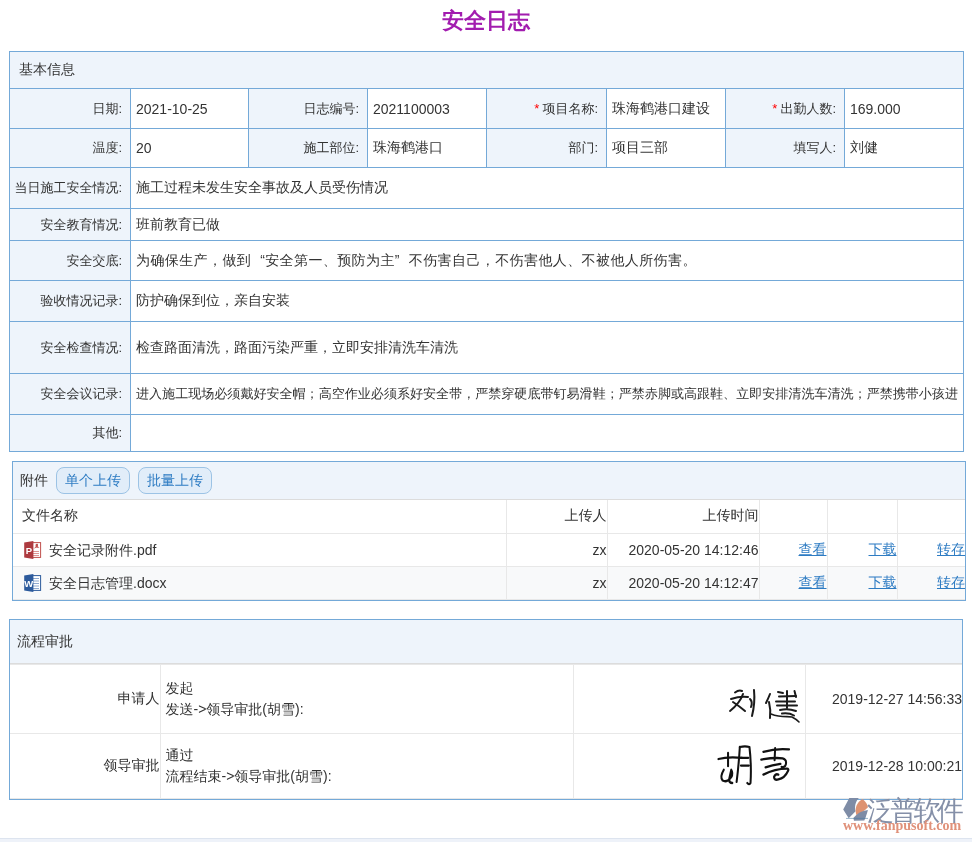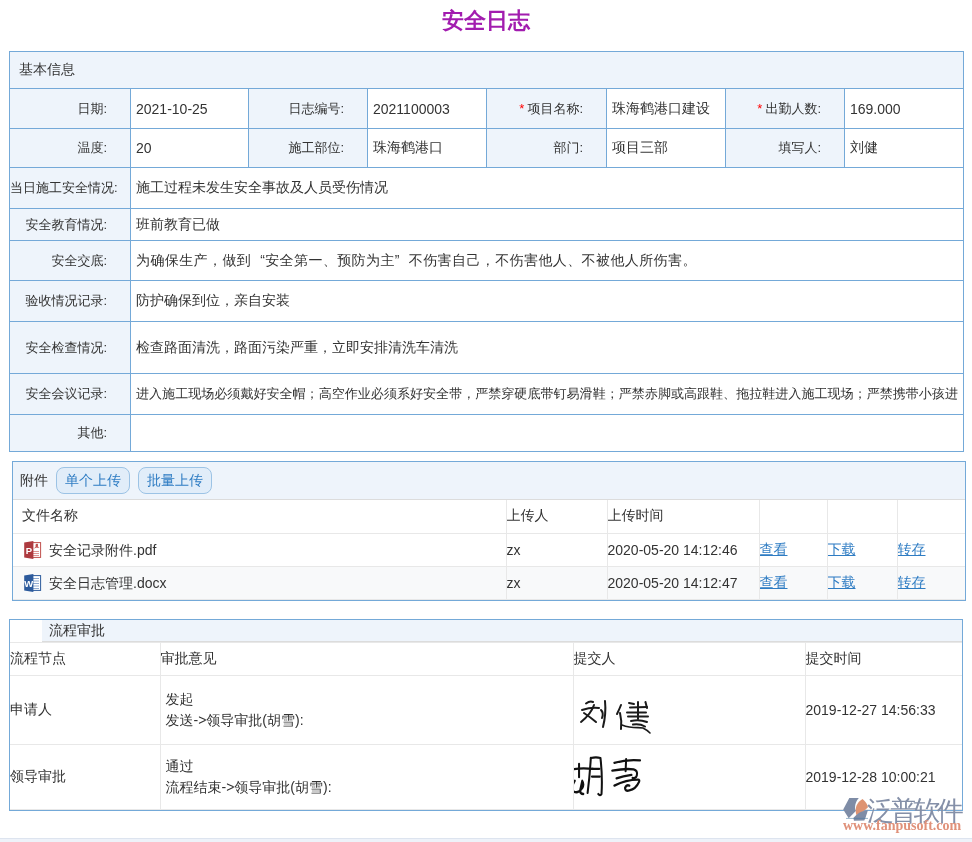--- a/index.html
+++ b/index.html
@@ -7,51 +7,51 @@
   body { font-family:"Liberation Sans", sans-serif; color:#333; font-size:14px; position:relative; }
   .title { position:absolute; left:0; top:1px; width:972px; height:40px; line-height:40px;
            text-align:center; font-size:22px; font-weight:bold; color:#a21caf; }
   table { border-collapse:collapse; table-layout:fixed; }
   td { overflow:hidden; white-space:nowrap; }
 
   
   #t1 { position:absolute; left:9px; top:51px; width:954px; }
   #t1 td { border:1px solid #74a9d8; font-size:14px; }
   #t1 .bar { background:#eef4fb; padding-left:9px; font-size:14px; color:#333; }
-  #t1 .lab { background:#eef4fb; text-align:right; padding-right:23px; color:#333; font-size:13px; }
+  #t1 .lab { background:#eef4fb; text-align:right; padding-right:8px; color:#333; font-size:13px; }
   #t1 .val { background:#fff; text-align:left; padding-left:5px; color:#333; }
   .req { color:#f00; margin-right:3px; }
   .fw { display:inline-block; width:14px; }
   .fwo { display:inline-block; width:14px; text-align:right; }
 
   
   #t2 { position:absolute; left:12px; top:461px; width:954px; border:1px solid #74a9d8; }
   #t2 table { width:952px; }
   #t2 td { border:1px solid #e8e8e8; font-size:14px; }
   #t2 tr.first td { border-top:none; }
   #t2 td:first-child { border-left:none; }
   #t2 td:last-child { border-right:none;margin-left:40px; }
   .bar2 { height:38px; background:#eef4fb; border-bottom:1px solid #dcdcdc; display:flex; align-items:center; }
   .bar2 .cap { margin-left:7px; font-size:14px; }
   .btn { display:inline-block; margin-left:8px; height:27px; line-height:25px; padding:0 8px;
          background:#e1edf9; border:1px solid #9cc3e5; border-radius:8px; color:#2e7cc3; font-size:14px; }
   .fname { padding-left:9px; }
-  .ctr { text-align:left; }
+  .ctr { text-align:right; }
   .lnk { color:#2e7cc3; text-decoration:underline; }
   .stripe td { background:#f8f9fa; }
   .ficon { display:inline-block; vertical-align:-5px; margin-right:7px; }
 
   
   #t3 { position:absolute; left:9px; top:619px; width:954px; border:1px solid #74a9d8; }
   #t3 table { width:952px; }
   #t3 td { border:1px solid #e8e8e8; font-size:14px; }
   #t3 td:first-child { border-left:none; }
   #t3 td:last-child { border-right:none; }
-  .bar3 { height:22px; background:#eef4fb; border-bottom:1px solid #dcdcdc;
-          display:flex; align-items:center;margin-left:32px; }
+  .bar3 { height:44px; background:#eef4fb; border-bottom:1px solid #dcdcdc;
+          display:flex; align-items:center; }
   .bar3 .cap { margin-left:7px; font-size:14px; }
   .op { padding-left:5px; line-height:21.5px; }
 
   
   #strip { position:absolute; left:0px; top:838px; width:972px; height:4px;
            background:#eef2f9; border-top:1px solid #dde4ef; }
 
   
   #wm { position:absolute; left:841px; top:796px; width:131px; height:40px; }
   #wmtxt { position:absolute; left:26px; top:-3px; font-size:27px; font-weight:normal;
@@ -114,21 +114,21 @@
   <tr style="height:41px">
         <td class="lab">验收情况记录:</td>
         <td class="val" colspan="7">防护确保到位，亲自安装</td>
       </tr>
   <tr style="height:52px">
         <td class="lab">安全检查情况:</td>
         <td class="val" colspan="7">检查路面清洗，路面污染严重，立即安排清洗车清洗</td>
       </tr>
   <tr style="height:41px">
         <td class="lab">安全会议记录:</td>
-        <td class="val" colspan="7" style="font-size:13.05px">进入施工现场必须戴好安全帽；高空作业必须系好安全带，严禁穿硬底带钉易滑鞋；严禁赤脚或高跟鞋、拖拉鞋进入施工现场；严禁携带小孩进</td>
+        <td class="val" colspan="7" style="font-size:13.05px">进入施工现场必须戴好安全帽；高空作业必须系好安全带，严禁穿硬底带钉易滑鞋；严禁赤脚或高跟鞋、立即安排清洗车清洗；严禁携带小孩进</td>
       </tr>
   <tr style="height:37px">
         <td class="lab">其他:</td>
         <td class="val" colspan="7"></td>
       </tr>
 </tbody>
   </table>
 
 <div id="t2">
   <div class="bar2">
@@ -190,26 +190,20 @@
       <span class="cap">流程审批</span>
     </div>
   <table>
     <colgroup>
         <col style="width:150px">
         <col style="width:413px">
         <col style="width:232px">
         <col style="width:157px">
       </colgroup>
     <tbody>
-        <tr style="height:33px">
-      <td class="ctr">流程节点</td>
-          <td class="ctr">审批意见</td>
-          <td class="ctr">提交人</td>
-          <td class="ctr">提交时间</td>
-    </tr>
     <tr style="height:69px">
       <td class="ctr">申请人</td>
       <td class="op">发起<br>发送-&gt;领导审批(胡雪):</td>
       <td class="ctr"><svg id="sig1" width="82" height="50" viewBox="0 0 82 50" style="margin-top:7px;overflow:visible" fill="none" stroke="#1a1a1a" stroke-width="2" stroke-linecap="round" stroke-linejoin="round">
         <g transform="translate(1,4)">
         <path d="M11,12.5 q4,-3 7,-1.5"></path>
         <path d="M7,19 q9,-3 17,-2"></path>
         <path d="M19,14 q-3,9 -13,17"></path>
         <path d="M9,22 q6,4 12,9"></path>
         <path d="M26,19 q3,3 1,8"></path>

